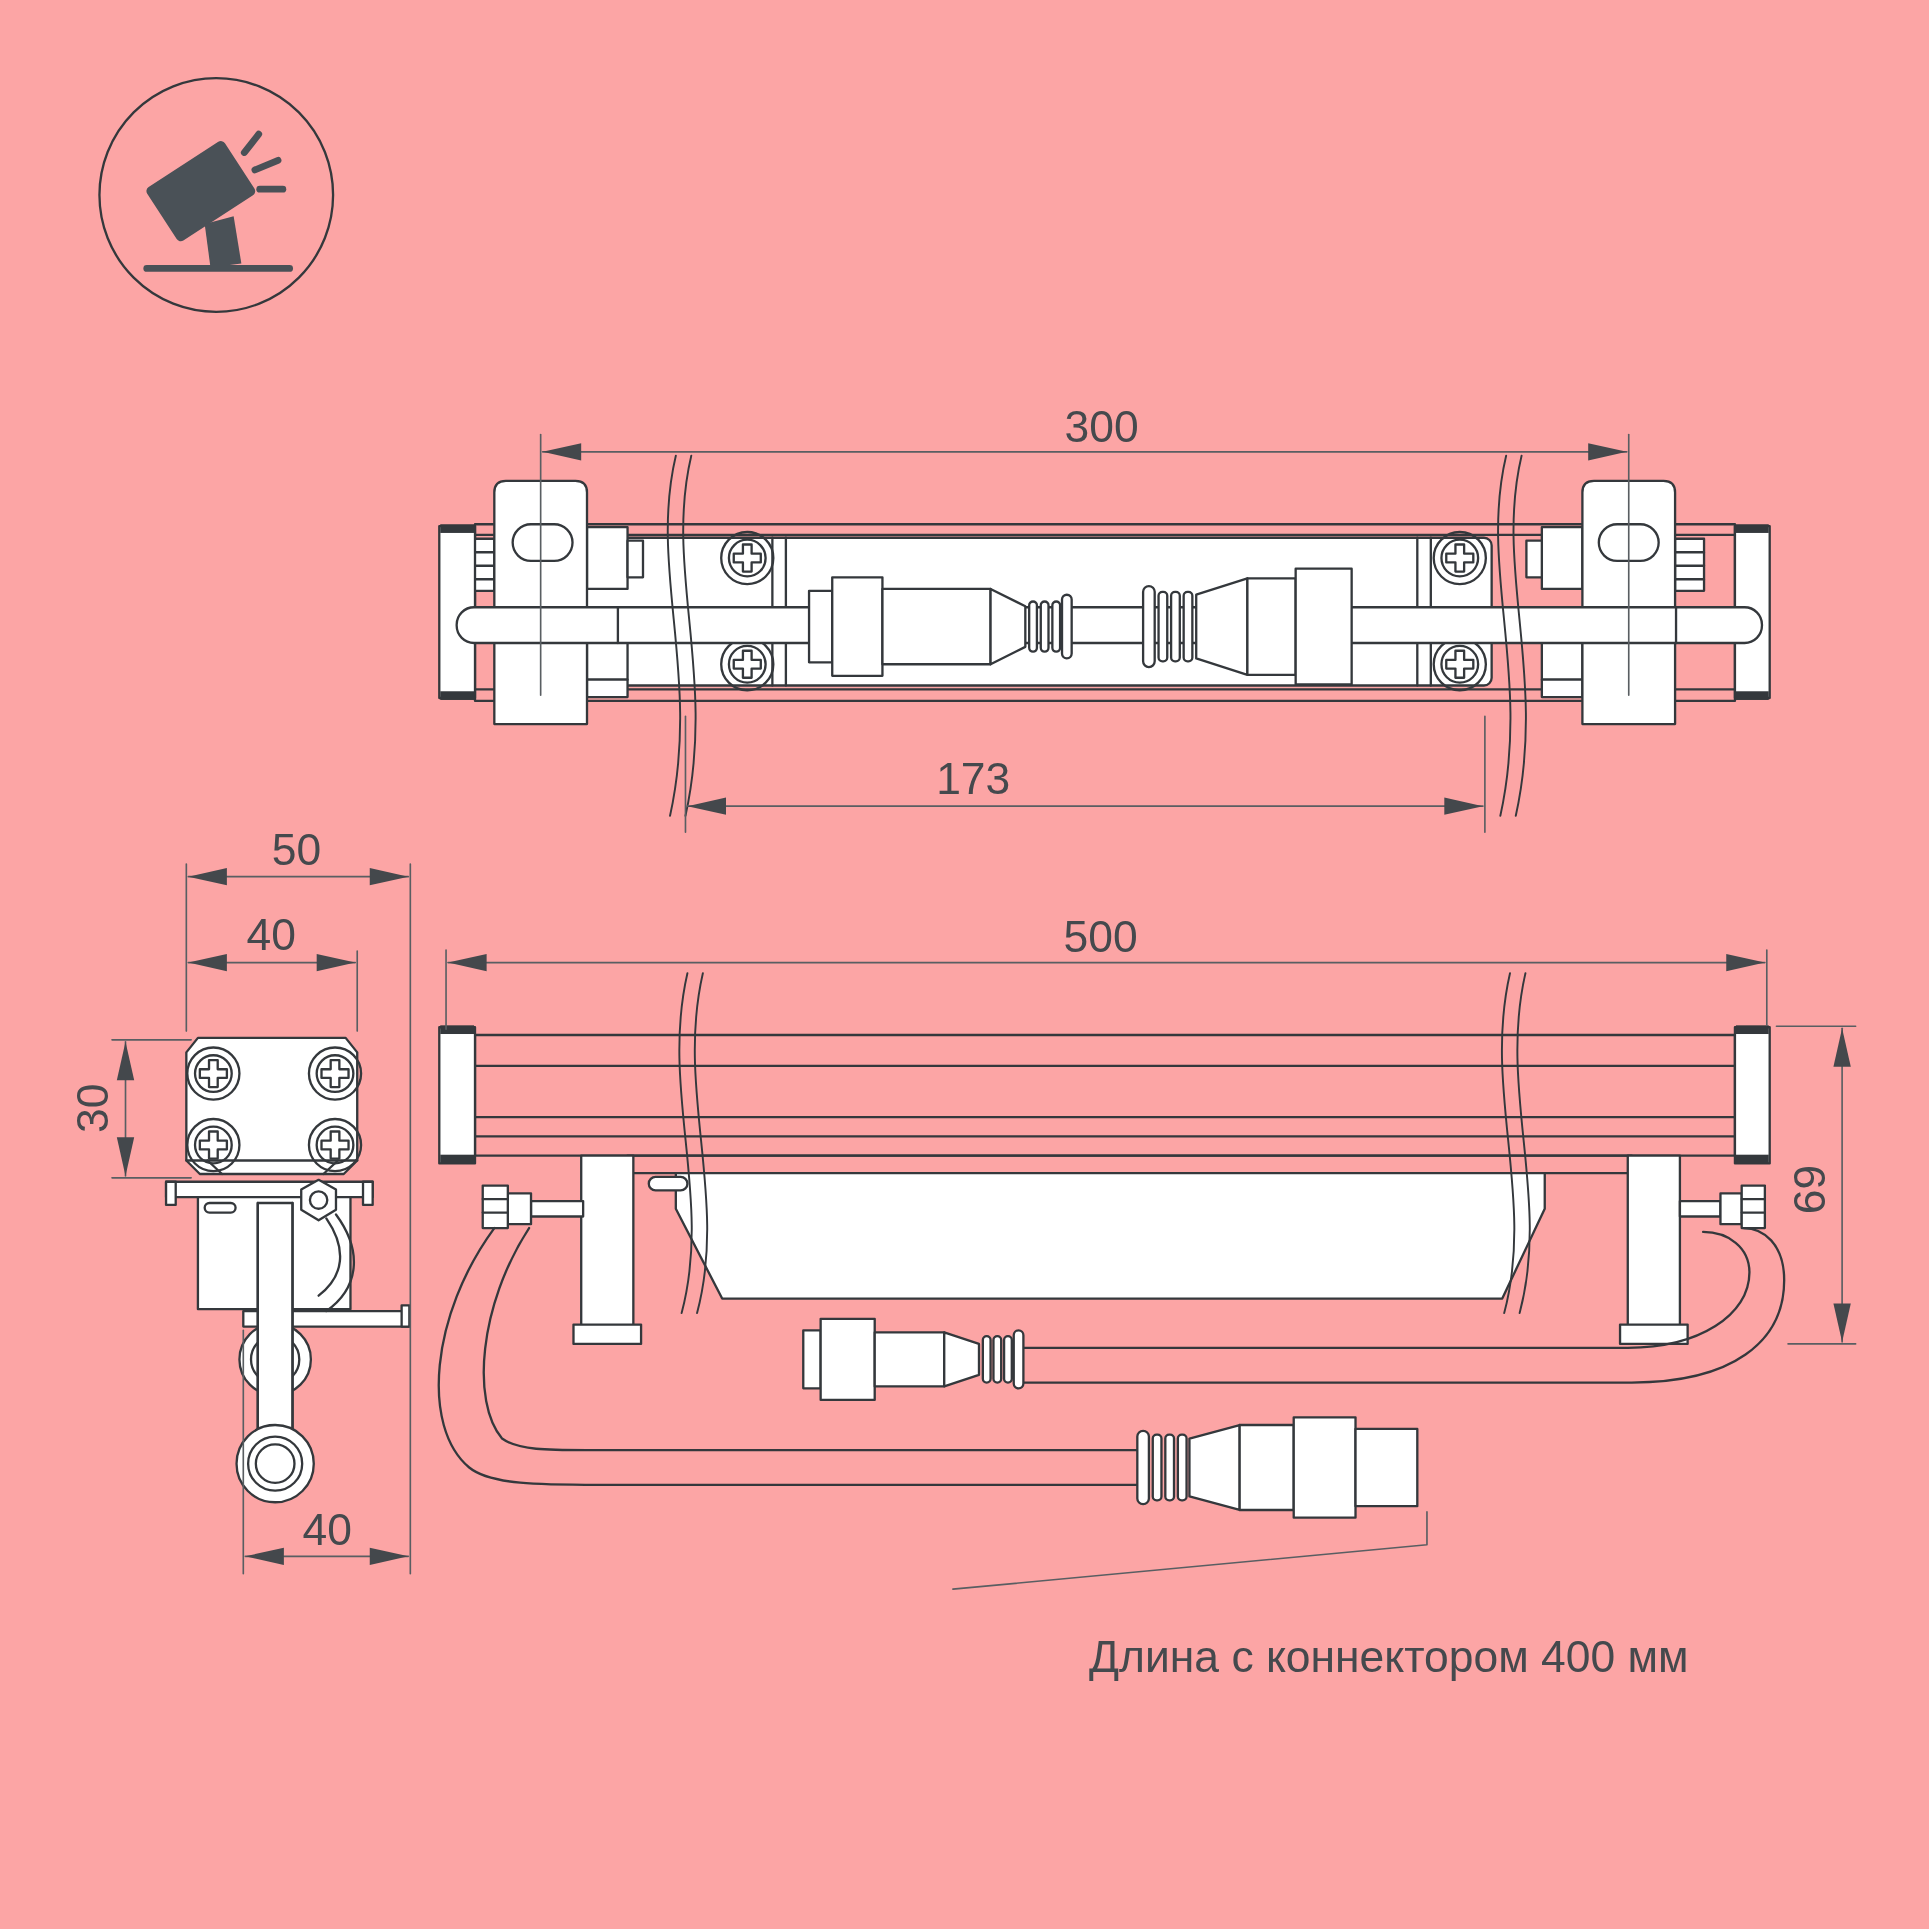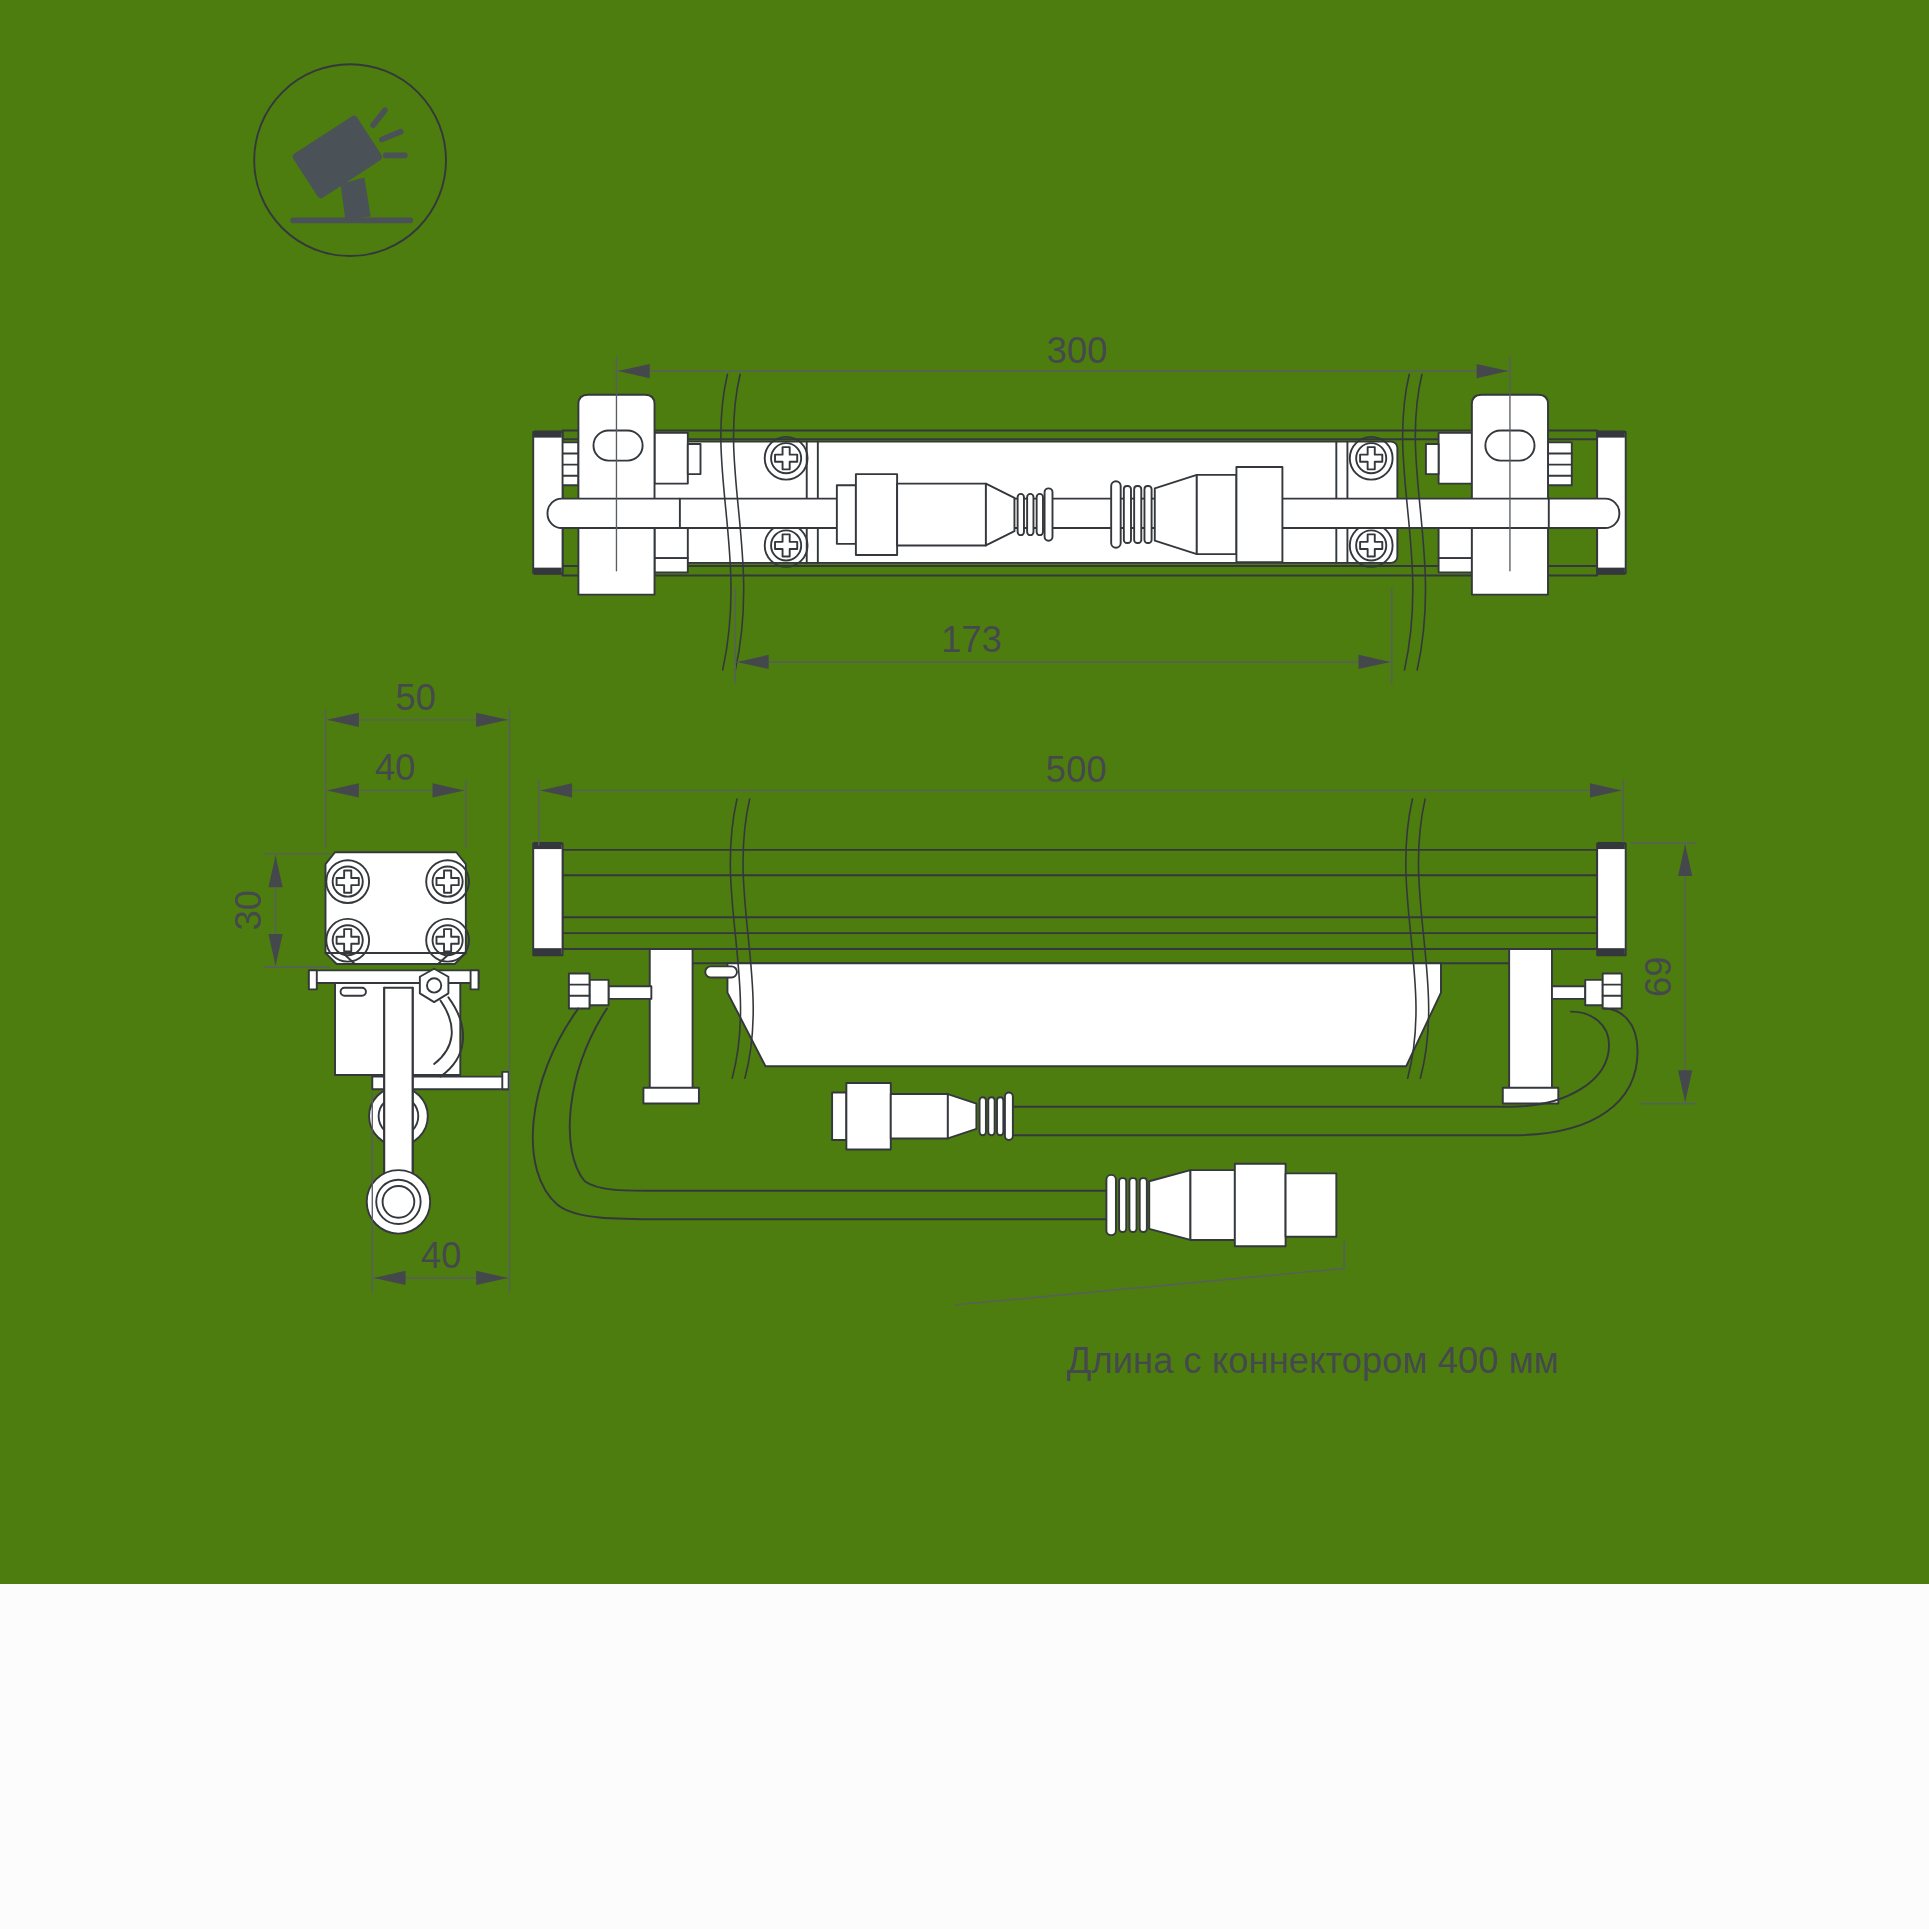--- a/index.html
+++ b/index.html
@@ -1,16 +1,16 @@
 <!DOCTYPE html>
 <html><head>
 <meta charset="utf-8">
 <style>
   html,body{margin:0;padding:0;background:#fcfcfc;}
-  #stage{width:1929px;height:1584px;position:relative;background:#4d7c0f;font-family:"Liberation Sans",sans-serif;}
+  #stage{width:1929px;height:1929px;position:relative;background:#fca5a5;font-family:"Liberation Sans",sans-serif;}
   svg{display:block;width:100%;height:100%;}
   svg *{fill:none;stroke:#34383c;stroke-width:2.4;stroke-linecap:round;stroke-linejoin:round;}
   .fw{fill:#ffffff;}
   .dk{fill:#34383c;stroke:none;}
   .icon{fill:#4a5157;stroke:none;}
   .iconln{stroke:#4a5157;stroke-width:7;}
   .dim{stroke:#595e62;stroke-width:1.7;}
   .thin{stroke:#595e62;stroke-width:1.7;}
   .arr{fill:#44484c;stroke:none;}
   .txt{fill:#45494d;stroke:none;font-family:"Liberation Sans",sans-serif;font-size:46px;}

